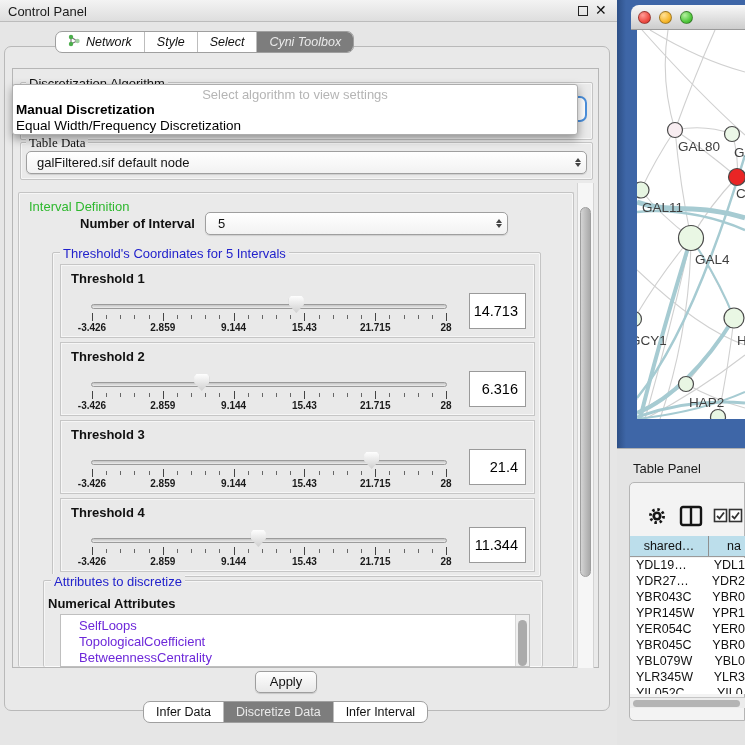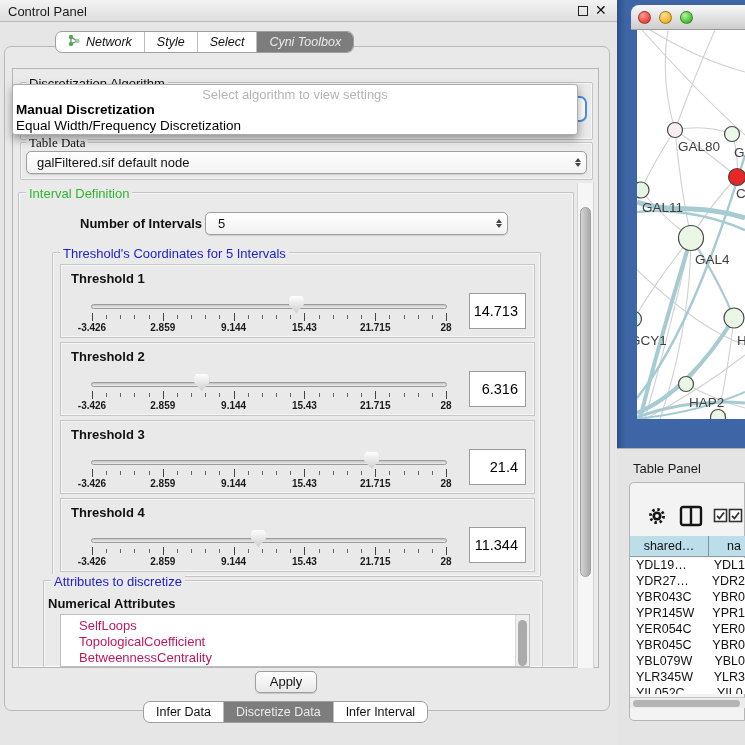--- a/index.html
+++ b/index.html
@@ -25,21 +25,21 @@
   .tabstrip{display:flex;height:22px;background:#fff;border:1px solid #9f9f9f;border-radius:7px;overflow:hidden;z-index:40;font-size:12.5px;color:#111;}
   .tabstrip .seg{display:flex;align-items:center;gap:5px;padding:0 12px;border-left:1px solid #bdbdbd;cursor:default;white-space:nowrap;}
   .tabstrip .seg:first-child{border-left:none;}
   .tabstrip .seg.sel{background:var(--seltab);color:#eaeaea;}
   #top-tabs{left:55px;top:31px;font-style:italic;}
   #bottom-tabs{left:143px;top:701px;}
 
   
   .grp{border:1px solid #c4c4c4;border-radius:2px;box-shadow:inset 0 0 0 1px rgba(255,255,255,.55);}
   .grp-title{font-size:13px;color:#111;background:#eaeaea;padding:0 3px;z-index:12;white-space:nowrap;}
-  .gt-green{color:var(--green);}
+  .gt-green{color:var(--green);margin-top:13px;}
   .gt-blue{color:var(--blue);}
 
   
   .combo{background:linear-gradient(#ffffff,#f2f2f2);border:1px solid #9f9f9f;border-radius:5px;font-size:13px;color:#111;display:flex;align-items:center;box-shadow:0 1px 1px rgba(0,0,0,.12);}
   .combo .val{padding-left:10px;flex:1;white-space:nowrap;overflow:hidden;}
   .stepper{width:16px;display:flex;flex-direction:column;align-items:center;justify-content:center;gap:1px;}
   .arr-up{width:0;height:0;border-left:3.5px solid transparent;border-right:3.5px solid transparent;border-bottom:4.5px solid #444;}
   .arr-dn{width:0;height:0;border-left:3.5px solid transparent;border-right:3.5px solid transparent;border-top:4.5px solid #444;}
 
   
@@ -60,21 +60,21 @@
   .thumb{position:absolute;top:31px;width:15px;height:17px;background:linear-gradient(#fefefe,#cfcfcf);clip-path:polygon(14% 0,86% 0,100% 16%,100% 52%,50% 100%,0 52%,0 16%);filter:drop-shadow(0 0 1px #777);}
   .ticks{position:absolute;left:31px;top:48px;width:354px;height:9px;}
   .tick{position:absolute;top:2px;width:1px;height:4px;background:#666;}
   .tick.major{top:0;height:8px;background:#444;}
   .tlabels{position:absolute;left:31px;top:57px;width:354px;height:12px;}
   .tlabel{position:absolute;width:60px;margin-left:-30px;text-align:center;font-size:10px;font-weight:bold;color:#1a1a1a;}
   .vbox{position:absolute;left:408px;top:28px;width:57px;height:36px;background:#fff;border:1px solid #9a9a9a;font-size:14.5px;color:#000;text-align:right;line-height:34px;padding-right:7px;}
 
   
   #attr-list{left:60px;top:614px;width:470px;height:53px;background:#fff;border:1px solid #bfbfbf;overflow:hidden;}
-  #attr-list .li{position:absolute;left:18px;font-size:13px;color:#be185d;white-space:nowrap;}
+  #attr-list .li{position:absolute;left:18px;font-size:13px;color:#6d28d9;white-space:nowrap;}
   #attr-sb{position:absolute;right:0;top:0;width:14px;height:100%;background:#efefef;border-left:1px solid #d8d8d8;}
   #attr-sb .vthumb{position:absolute;left:2px;top:5px;width:9px;height:46px;background:#ababab;border:none;}
 
   
   #apply-btn{left:255px;top:671px;width:62px;height:22px;background:linear-gradient(#fefefe,#e8e8e8);border:1px solid #9e9e9e;border-radius:5px;font-size:13px;color:#111;text-align:center;line-height:20px;box-shadow:0 1px 1px rgba(0,0,0,.15);}
 
   
   #desktop{left:617px;top:0;width:128px;height:448px;background:linear-gradient(90deg,#2d4f86 0px,#3e66a7 9px);}
   #win-titlebar{left:631px;top:5px;width:114px;height:25px;background:linear-gradient(#f8f8f8,#cdcdcd);border-bottom:1px solid #9a9a9a;border-top-left-radius:8px;}
   .light{position:absolute;top:6px;width:13px;height:13px;border-radius:50%;border:1px solid rgba(0,0,0,.35);}
@@ -159,21 +159,21 @@
         <span class="arr-dn"></span>
       </span>
   </div>
 
   <div class="abs vtrack" style="left:577px;top:183px;width:17px;height:485px;"></div>
   <div class="abs vthumb" style="left:580px;top:207px;width:11px;height:370px;"></div>
 
   <div class="abs grp" style="left:18px;top:192px;width:556px;height:475px;border-bottom:none;"></div>
   <div class="abs grp-title gt-green" style="left:26px;top:186px;">Interval Definition</div>
 
-  <div class="abs lbl" style="left:80px;top:216px;font-size:13px;font-weight:bold;color:#111;">Number of Intervals</div>
+  <div class="abs lbl" style="left:80px;top:216px;font-size:13px;font-weight:bold;color:#111;">Number of Interval</div>
   <div class="abs combo" style="left:205px;top:212px;width:303px;height:23px;">
     <span class="val" style="padding-left:12px;">5</span>
     <span class="stepper">
         <span class="arr-up"></span>
         <span class="arr-dn"></span>
       </span>
   </div>
 
   <div class="abs grp" style="left:52px;top:252px;width:489px;height:325px;"></div>
   <div class="abs grp-title gt-blue" style="left:60px;top:246px;">Threshold's Coordinates for 5 Intervals</div>

